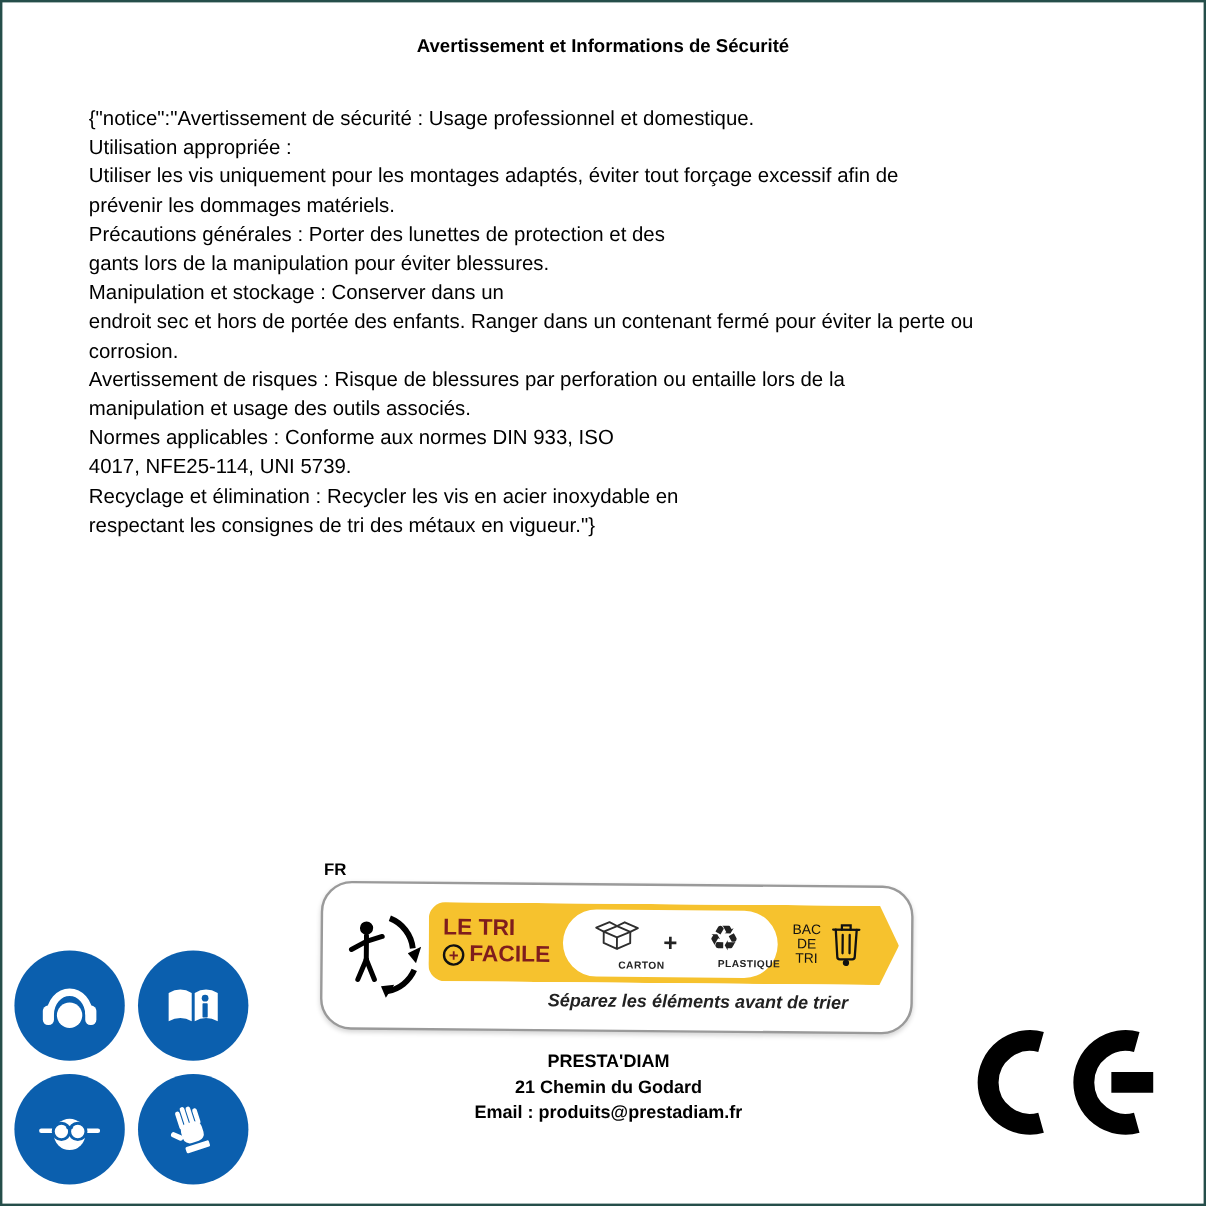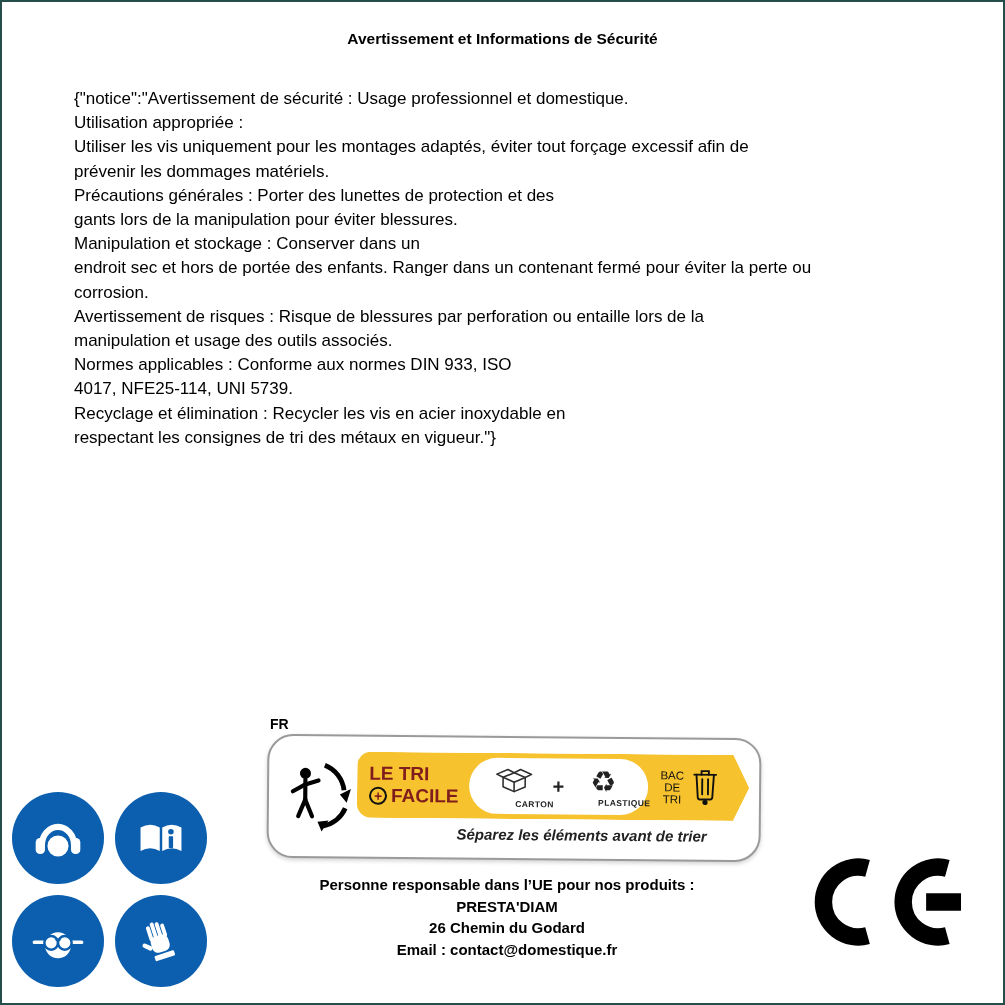--- a/index.html
+++ b/index.html
@@ -234,24 +234,23 @@
             </svg>
           </span>
         </div>
       </div>
 
       <div class="tagline">Séparez les éléments avant de trier</div>
     </div>
   </div>
 
   <div class="address">
-    <div>Personne responsable dans l’UE pour nos produits :</div>
     <div>PRESTA'DIAM</div>
-    <div>26 Chemin du Godard</div>
-    <div>Email : contact@domestique.fr</div>
+    <div>21 Chemin du Godard</div>
+    <div>Email : produits@prestadiam.fr</div>
   </div>
 
   <div class="ce-mark">
     <svg viewBox="0 0 260 160" width="162" height="100" aria-hidden="true">
       <g fill="none" stroke="#000" stroke-width="28">
         <path d="M 102 26 A 56 56 0 1 0 102 134"></path>
         <path d="M 230 26 A 56 56 0 1 0 230 134"></path>
         <path d="M 196 80 H 252"></path>
       </g>
     </svg>

